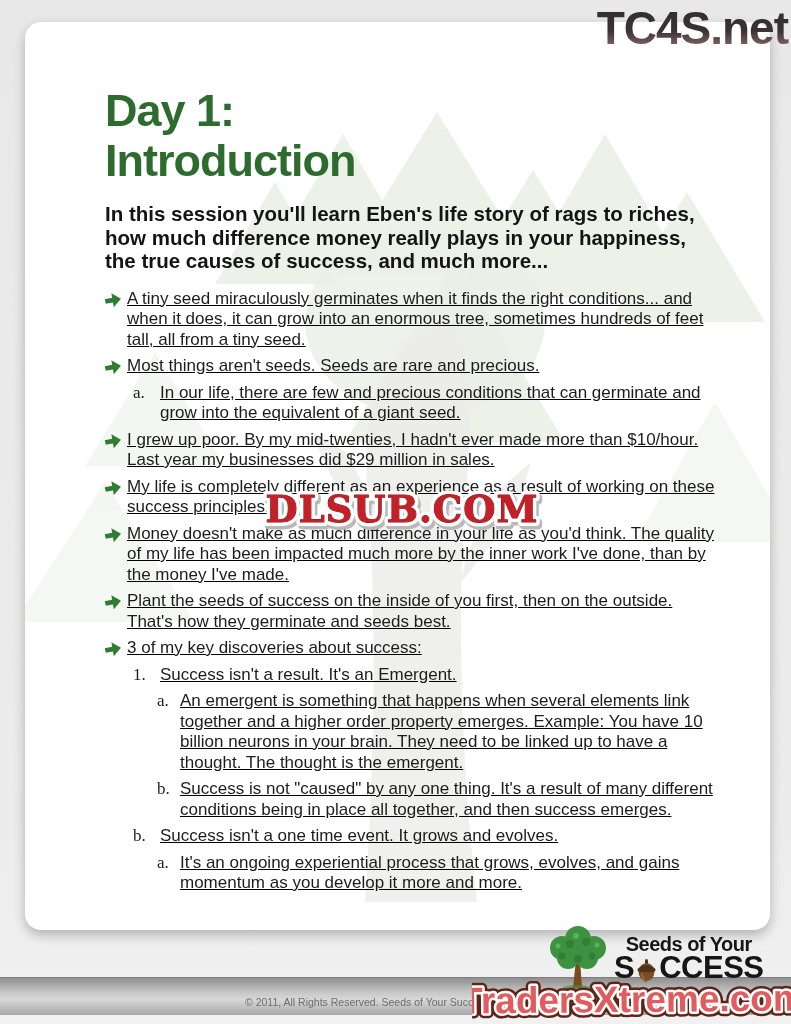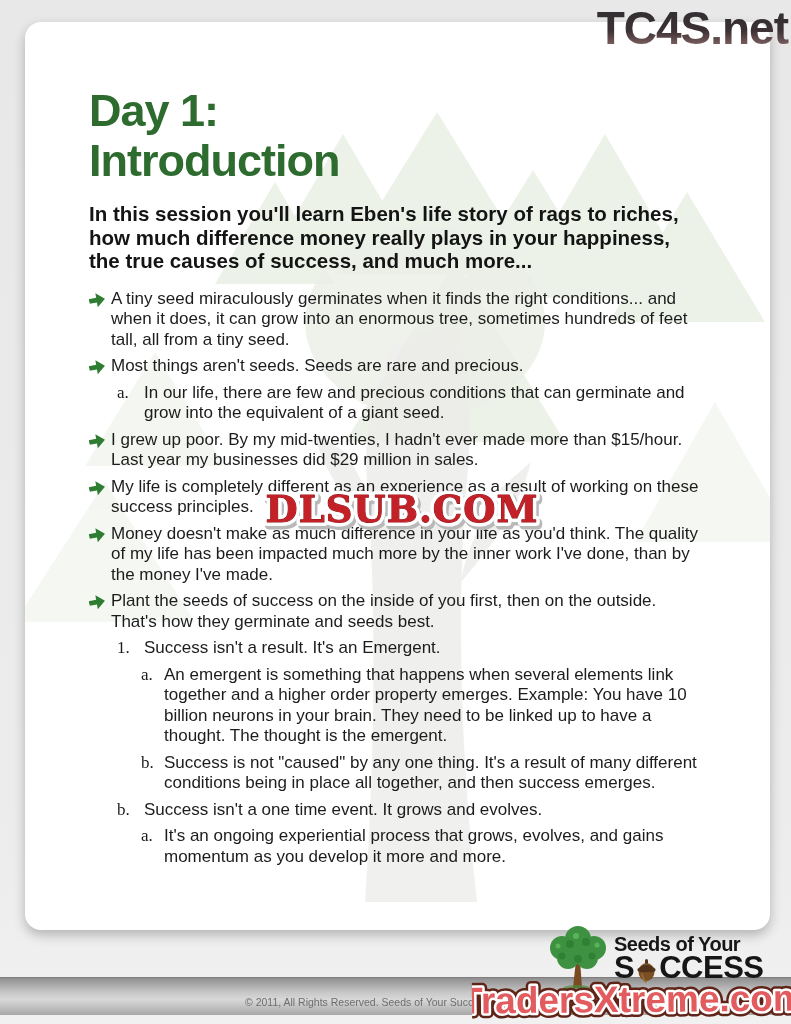--- a/index.html
+++ b/index.html
@@ -9,33 +9,33 @@
     font-family:"Liberation Sans",sans-serif;
   }
   
   .card{
     position:absolute;left:25px;top:22px;width:745px;height:908px;
     background:#ffffff;border-radius:16px;
     box-shadow:0 5px 12px rgba(0,0,0,0.25);
     overflow:hidden;z-index:1;
   }
   .bg-art{position:absolute;left:0;top:0;width:745px;height:908px;}
-  .content{position:relative;padding:64px 55px 0 64px;}
+  .content{position:relative;padding:64px 55px 0 80px;}
   
   .title{
     margin:0;color:#2d6b2e;font-size:45px;line-height:50px;
     font-weight:bold;letter-spacing:-1px;
   }
   
   .intro{
     margin:16px 0 0 0;width:600px;
     font-size:20.5px;line-height:23.5px;font-weight:bold;color:#141414;
   }
   
-  .list{margin-top:16px;width:614px;}
+  .list{margin-top:16px;width:614px;text-decoration:underline;}
   .row{position:relative;margin-bottom:6px;font-size:17px;line-height:20.5px;color:#1c1c1c;}
   .row-arrow{padding-left:22px;}
   .row-sub1{padding-left:55px;}
   .row-sub2{padding-left:75px;}
   .arrow{
     position:absolute;left:0;top:2px;width:17px;height:18px;
     fill:#2e7d32;transform:rotate(-10deg);
   }
   .marker{
     position:absolute;font-family:"Liberation Serif",serif;font-size:17px;color:#1c1c1c;
@@ -53,21 +53,21 @@
   .footer-bar{
     position:absolute;left:0;top:977px;width:791px;height:37px;z-index:2;
     background:linear-gradient(180deg,#8f8f8f 0%,#c6c6c6 38%,#d8d8d8 58%,#a8a8a8 100%);
     border-top:1px solid #7e7e7e;
   }
   .copyright{
     position:absolute;left:245px;top:996px;z-index:3;
     font-size:10.5px;color:#6e6e6e;
   }
   
-  .logo{position:absolute;left:540px;top:926px;width:232px;height:66px;z-index:4;}
+  .logo{position:absolute;left:540px;top:926px;width:232px;height:66px;z-index:4;text-align:center;}
   .tree{position:absolute;left:0;top:0;width:78px;height:66px;}
   .logo-text{position:absolute;left:74px;top:8px;color:#161616;}
   .logo-line1{font-size:20px;font-weight:bold;letter-spacing:-0.5px;line-height:20px;}
   .logo-line2{display:flex;align-items:flex-end;font-size:31px;font-weight:bold;letter-spacing:-0.5px;line-height:28px;margin-top:0px;}
   .acorn{width:23px;height:28px;margin:0 1px -3px 1px;}
 </style>
 </head>
 <body>
 
 <div class="card">
@@ -103,30 +103,33 @@
     <div class="list" id="bullet-list">
         <div class="row row-arrow"><svg class="arrow" viewBox="0 0 18 19">
             <polygon points="0,7 8,7 8,2 17,9.5 8,17 8,12 0,12"></polygon>
           </svg><span>A tiny seed miraculously germinates when it finds the right conditions... and when it does, it can grow into an enormous tree, sometimes hundreds of feet tall, all from a tiny seed.</span></div>
         <div class="row row-arrow"><svg class="arrow" viewBox="0 0 18 19">
             <polygon points="0,7 8,7 8,2 17,9.5 8,17 8,12 0,12"></polygon>
           </svg><span>Most things aren't seeds. Seeds are rare and precious.</span></div>
         <div class="row row-sub1"><span class="marker">a.</span><span>In our life, there are few and precious conditions that can germinate and grow into the equivalent of a giant seed.</span></div>
         <div class="row row-arrow"><svg class="arrow" viewBox="0 0 18 19">
             <polygon points="0,7 8,7 8,2 17,9.5 8,17 8,12 0,12"></polygon>
-          </svg><span>I grew up poor. By my mid-twenties, I hadn't ever made more than $15/hour. Last year my businesses did $29 million in sales.</span></div>
+          </svg><span>I grew up poor. By my mid-twenties, I hadn't ever made more than $10/hour. Last year my businesses did $29 million in sales.</span></div>
         <div class="row row-arrow"><svg class="arrow" viewBox="0 0 18 19">
             <polygon points="0,7 8,7 8,2 17,9.5 8,17 8,12 0,12"></polygon>
           </svg><span>My life is completely different as an experience as a result of working on these success principles.</span></div>
         <div class="row row-arrow"><svg class="arrow" viewBox="0 0 18 19">
             <polygon points="0,7 8,7 8,2 17,9.5 8,17 8,12 0,12"></polygon>
           </svg><span>Money doesn't make as much difference in your life as you'd think. The quality of my life has been impacted much more by the inner work I've done, than by the money I've made.</span></div>
         <div class="row row-arrow"><svg class="arrow" viewBox="0 0 18 19">
             <polygon points="0,7 8,7 8,2 17,9.5 8,17 8,12 0,12"></polygon>
           </svg><span>Plant the seeds of success on the inside of you first, then on the outside. That's how they germinate and seeds best.</span></div>
+        <div class="row row-arrow"><svg class="arrow" viewBox="0 0 18 19">
+            <polygon points="0,7 8,7 8,2 17,9.5 8,17 8,12 0,12"></polygon>
+          </svg><span>3 of my key discoveries about success:</span></div>
         <div class="row row-sub1"><span class="marker">1.</span><span>Success isn't a result. It's an Emergent.</span></div>
         <div class="row row-sub2"><span class="marker">a.</span><span>An emergent is something that happens when several elements link together and a higher order property emerges. Example: You have 10 billion neurons in your brain. They need to be linked up to have a thought. The thought is the emergent.</span></div>
         <div class="row row-sub2"><span class="marker">b.</span><span>Success is not "caused" by any one thing. It's a result of many different conditions being in place all together, and then success emerges.</span></div>
         <div class="row row-sub1"><span class="marker">b.</span><span>Success isn't a one time event. It grows and evolves.</span></div>
         <div class="row row-sub2"><span class="marker">a.</span><span>It's an ongoing experiential process that grows, evolves, and gains momentum as you develop it more and more.</span></div>
       </div>
   </div>
 </div>
 
 <svg class="wm-top" viewBox="0 0 203 58" aria-hidden="false">

